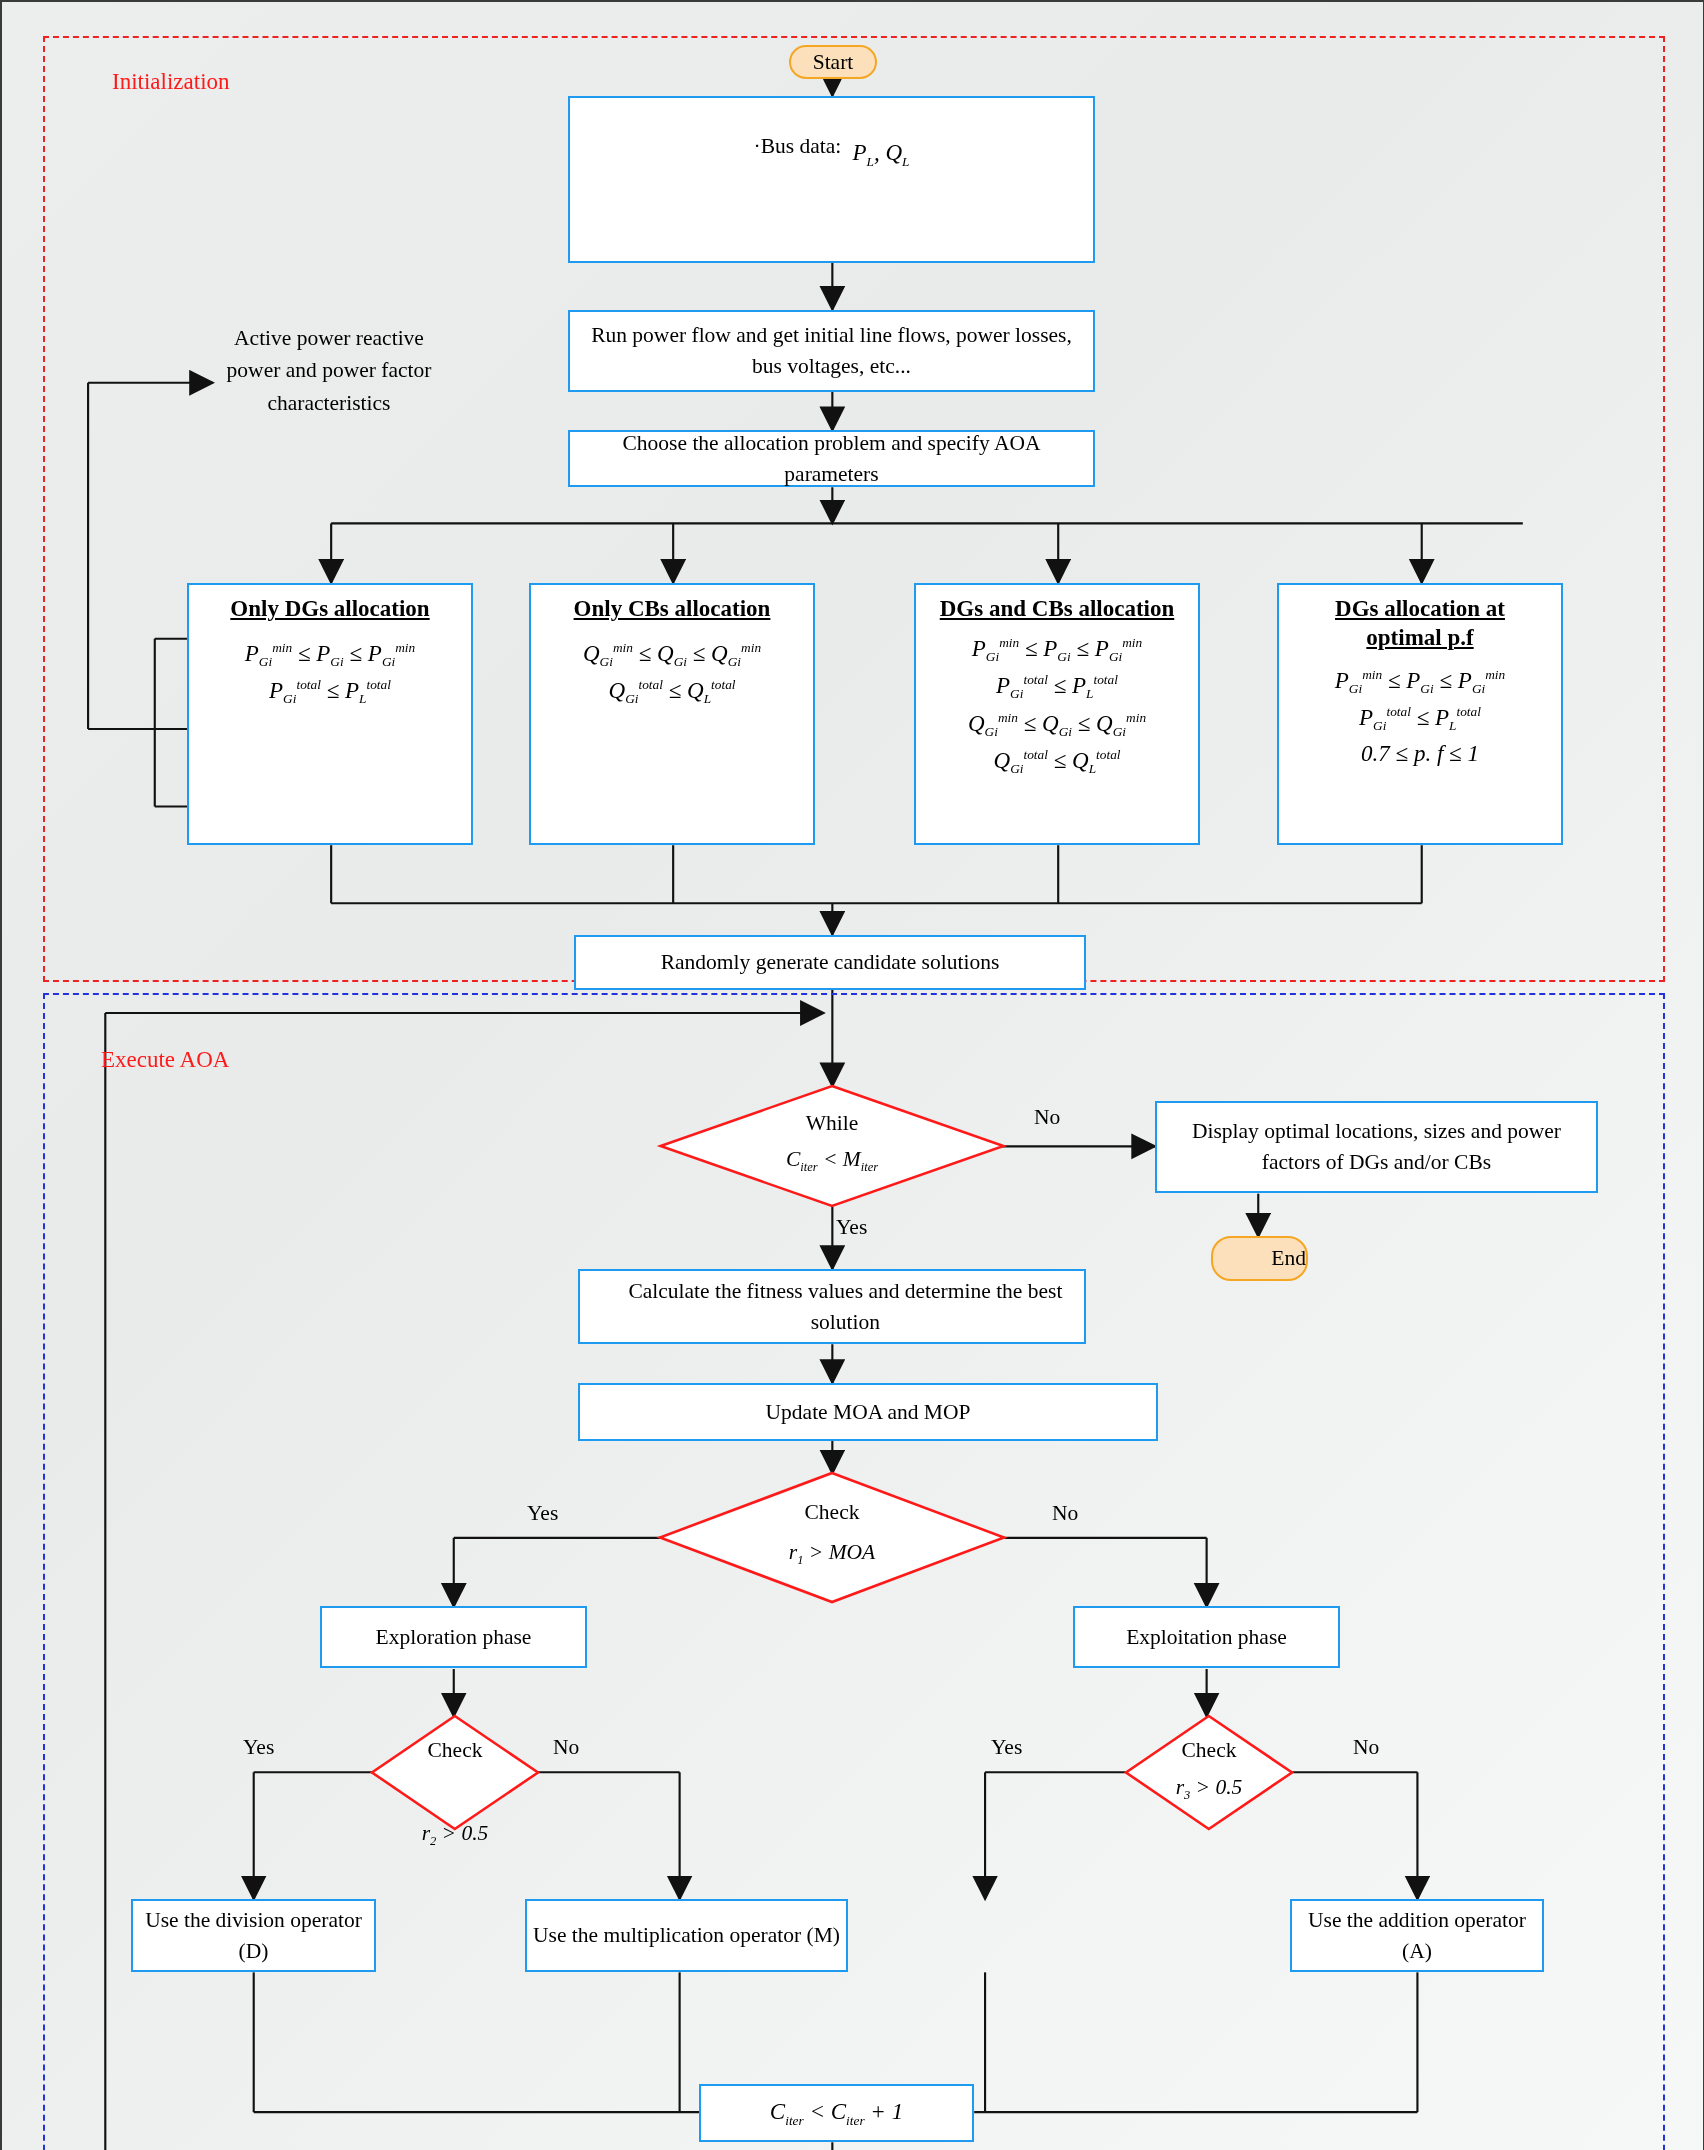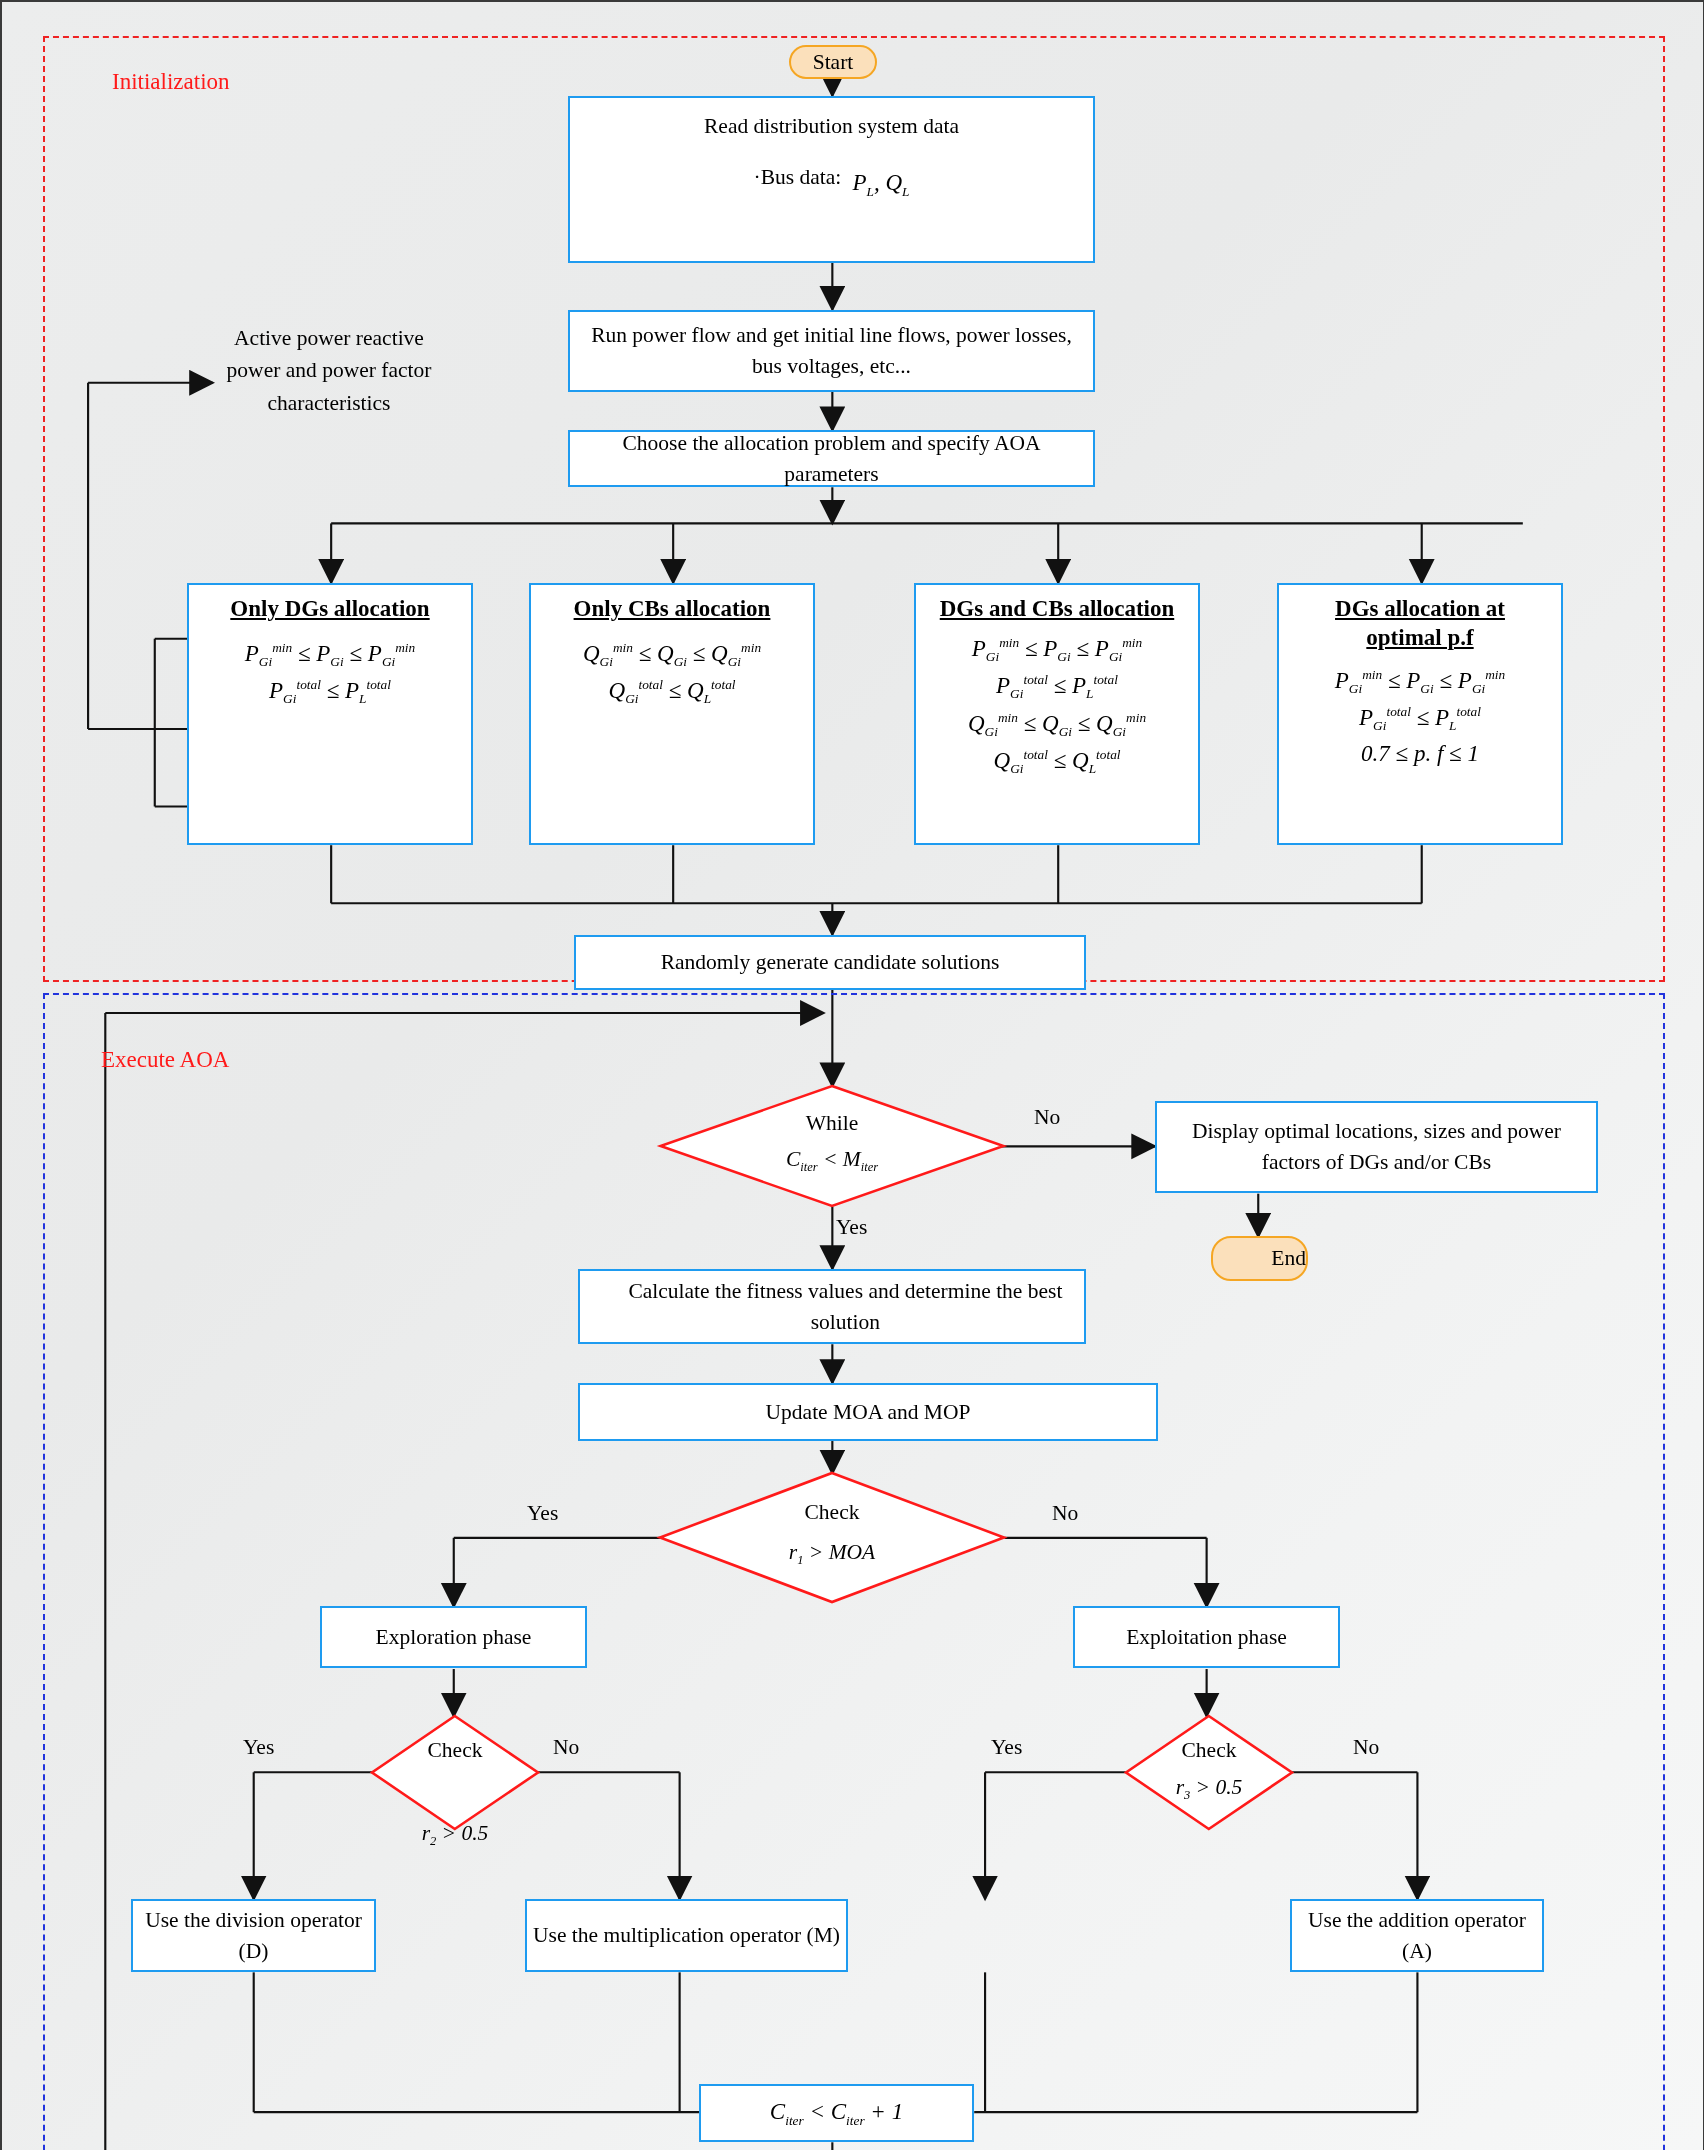--- a/index.html
+++ b/index.html
@@ -221,21 +221,20 @@
 
   <div class="term" style="left:787px;top:43px;width:88px;height:34px;">
     <span>Start</span>
   </div>
 
   <div class="term" style="left:1209px;top:1234px;width:97px;height:45px;justify-content:flex-end;">
     <span>End</span>
   </div>
 
   <div class="pbox top-align" style="left:566px;top:94px;width:527px;height:167px;display:block;padding-top:13px;">
-    <div style="text-align:center;font-size:21.5px;">Read distribution system data</div>
     <div style="display:flex;align-items:flex-end;justify-content:center;margin-top:16.3px;">
       <span style="font-size:21.5px;">·Bus data:</span>
       <span class="mth" style="margin-left:11.2px;position:relative;top:9.5px;">P<sub>L</sub>, Q<sub>L</sub></span>
     </div>
   </div>
 
   <div class="pbox" style="left:566px;top:308px;width:527px;height:82px;">
     <span>Run power flow and get initial line flows, power losses, bus voltages, etc...</span>
   </div>
 

